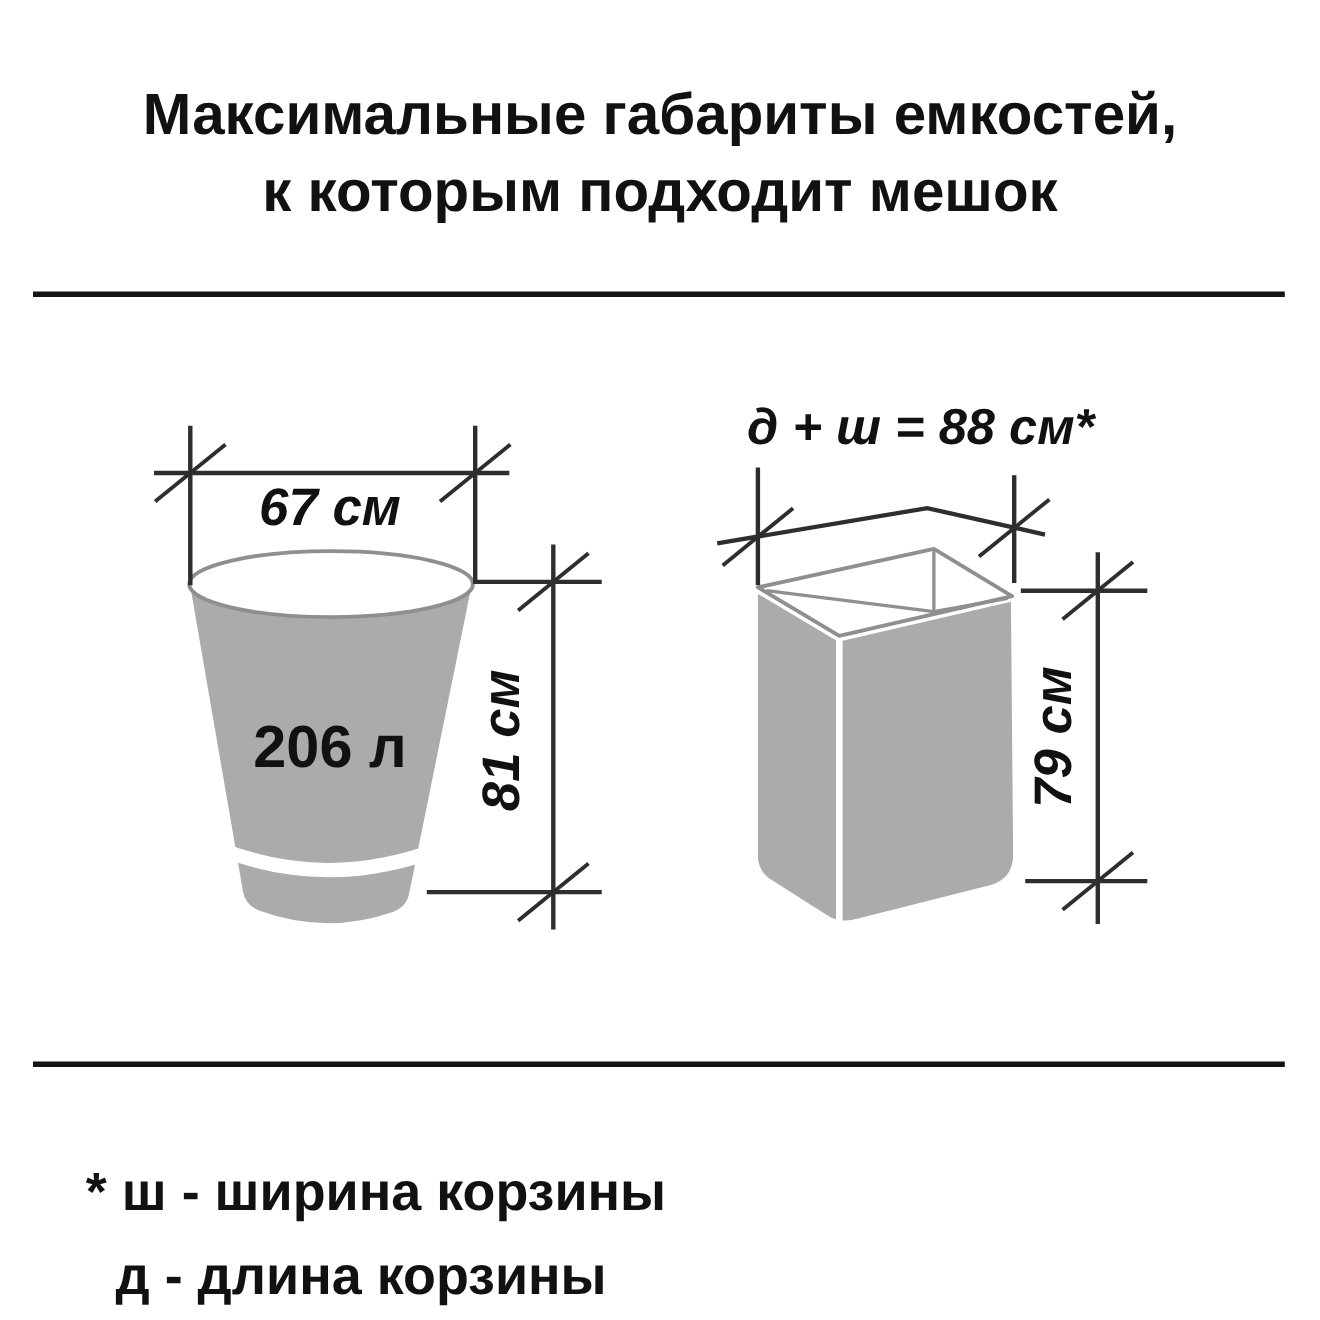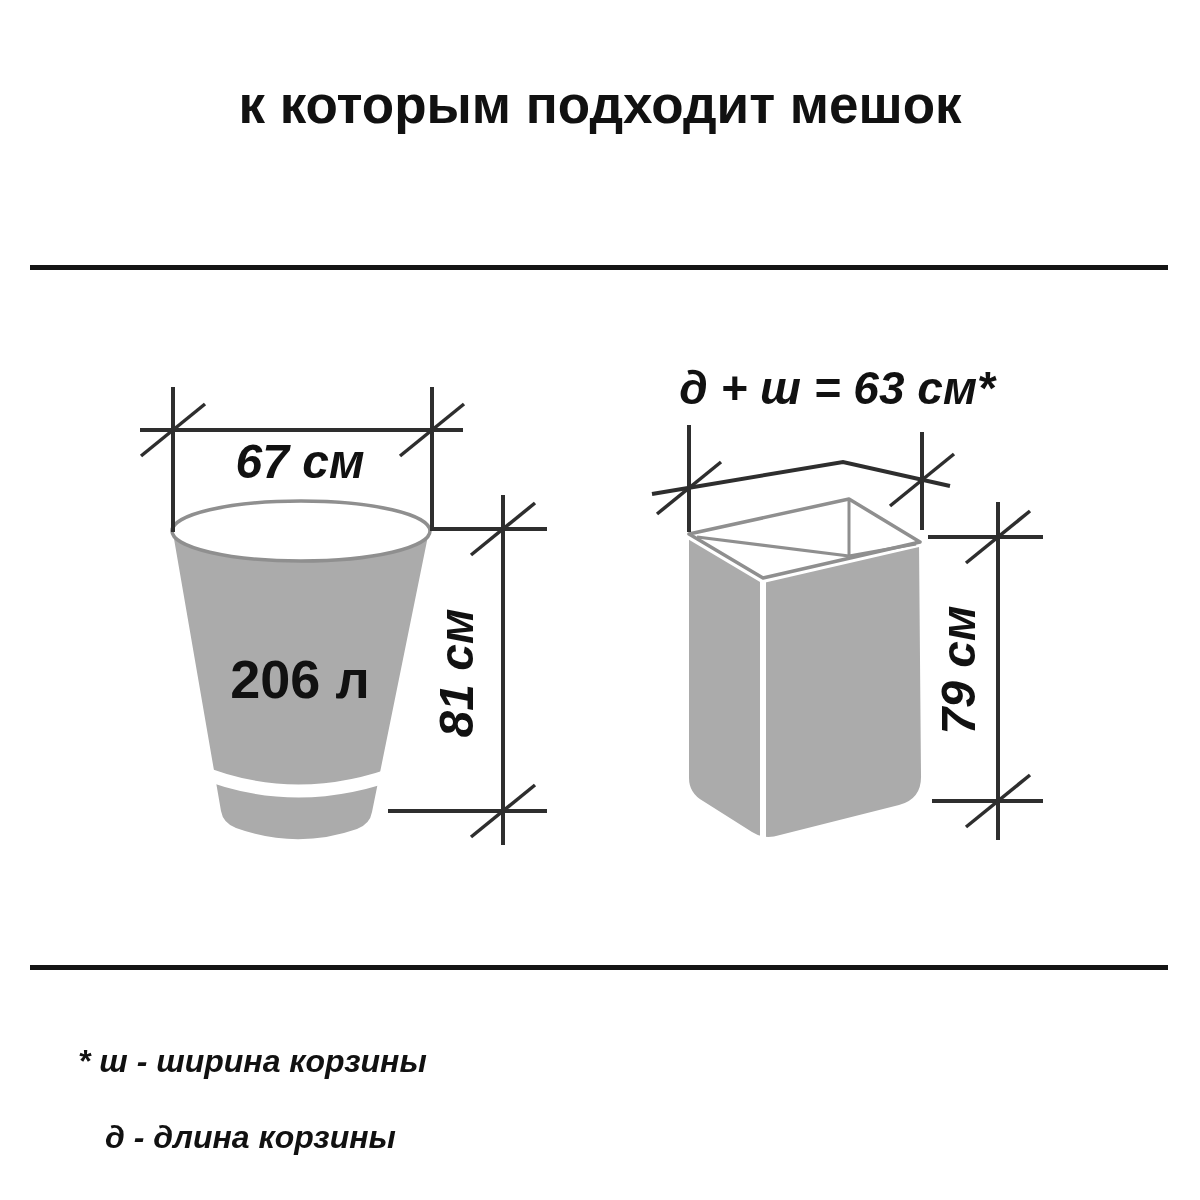--- a/index.html
+++ b/index.html
@@ -62,25 +62,24 @@
   }
   .label-formula { left: 657px; top: 361px; width: 360px; font-size: 46px; }
   .label-177 { left: 706px; top: 650px; width: 280px; }
   .label-79 {
     left: 859px; top: 641px; width: 200px; height: 58px;
     line-height: 58px;
     transform: rotate(-90deg);
   }
   .footnote {
     left: 78px;
-    top: 1033px;
+    top: 1056px;
     width: 700px;
     font-weight: 700;
-    font-style: italic;
-    font-size: 32px;
+    font-size: 49px;
     line-height: 56px;
   }
   .footnote .line2 {
     padding-left: 27px;
     margin-top: 20px;
   }
 </style>
 </head>
 <body>
 
@@ -131,31 +130,32 @@
     <g stroke="#2e2e2e" stroke-width="4" fill="none">
       <line x1="928" y1="537" x2="1043" y2="537"></line>
       <line x1="932" y1="801" x2="1043" y2="801"></line>
       <line x1="998" y1="502" x2="998" y2="840"></line>
       <line x1="966" y1="563" x2="1030" y2="511" stroke-width="3.5"></line>
       <line x1="966" y1="827" x2="1030" y2="775" stroke-width="3.5"></line>
     </g>
   </svg>
 
   <div class="abs title">
+    <div>Максимальные габариты емкостей,</div>
     <div>к которым подходит мешок</div>
   </div>
 
   <div class="abs rule rule-top"></div>
   <div class="abs rule rule-bottom"></div>
 
   <div class="abs dim-label label-57">67 см</div>
   <div class="abs volume-label label-206">206 л</div>
   <div class="abs dim-label label-81">81 см</div>
 
-  <div class="abs dim-label label-formula">д + ш = 63 см*</div>
+  <div class="abs dim-label label-formula">д + ш = 88 см*</div>
   <div class="abs dim-label label-79">79 см</div>
 
   <div class="abs footnote">
     <div class="line1">* ш - ширина корзины</div>
     <div class="line2">д - длина корзины</div>
   </div>
 
 </div>
 
 </body></html>

